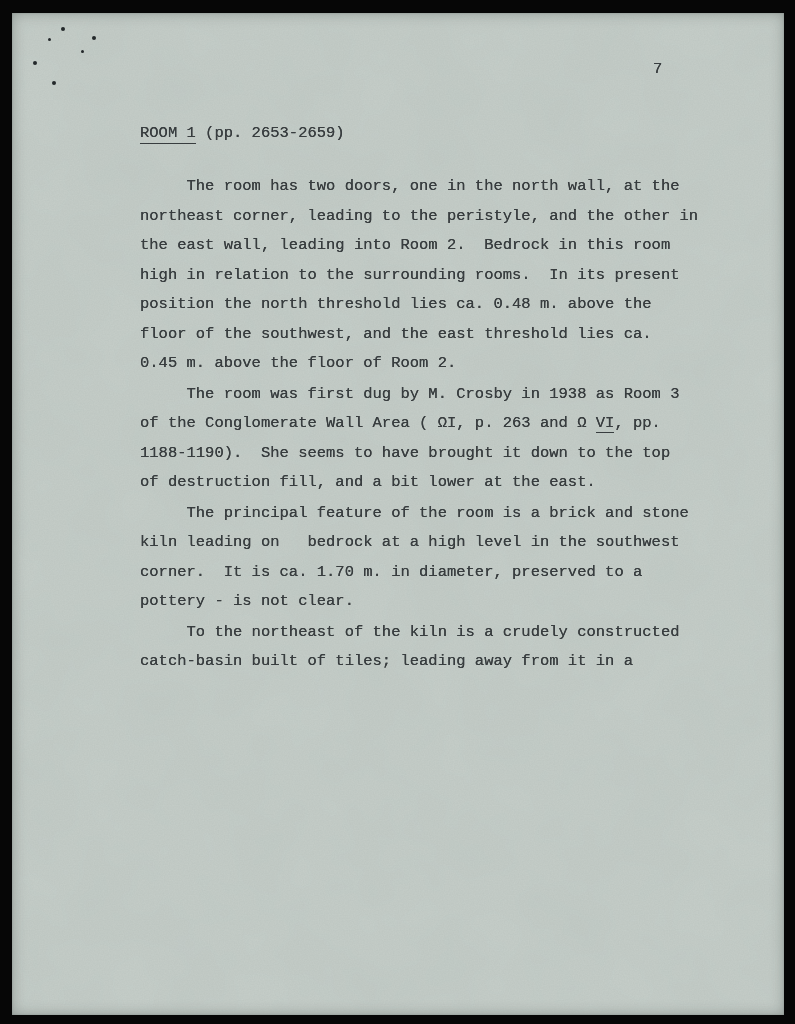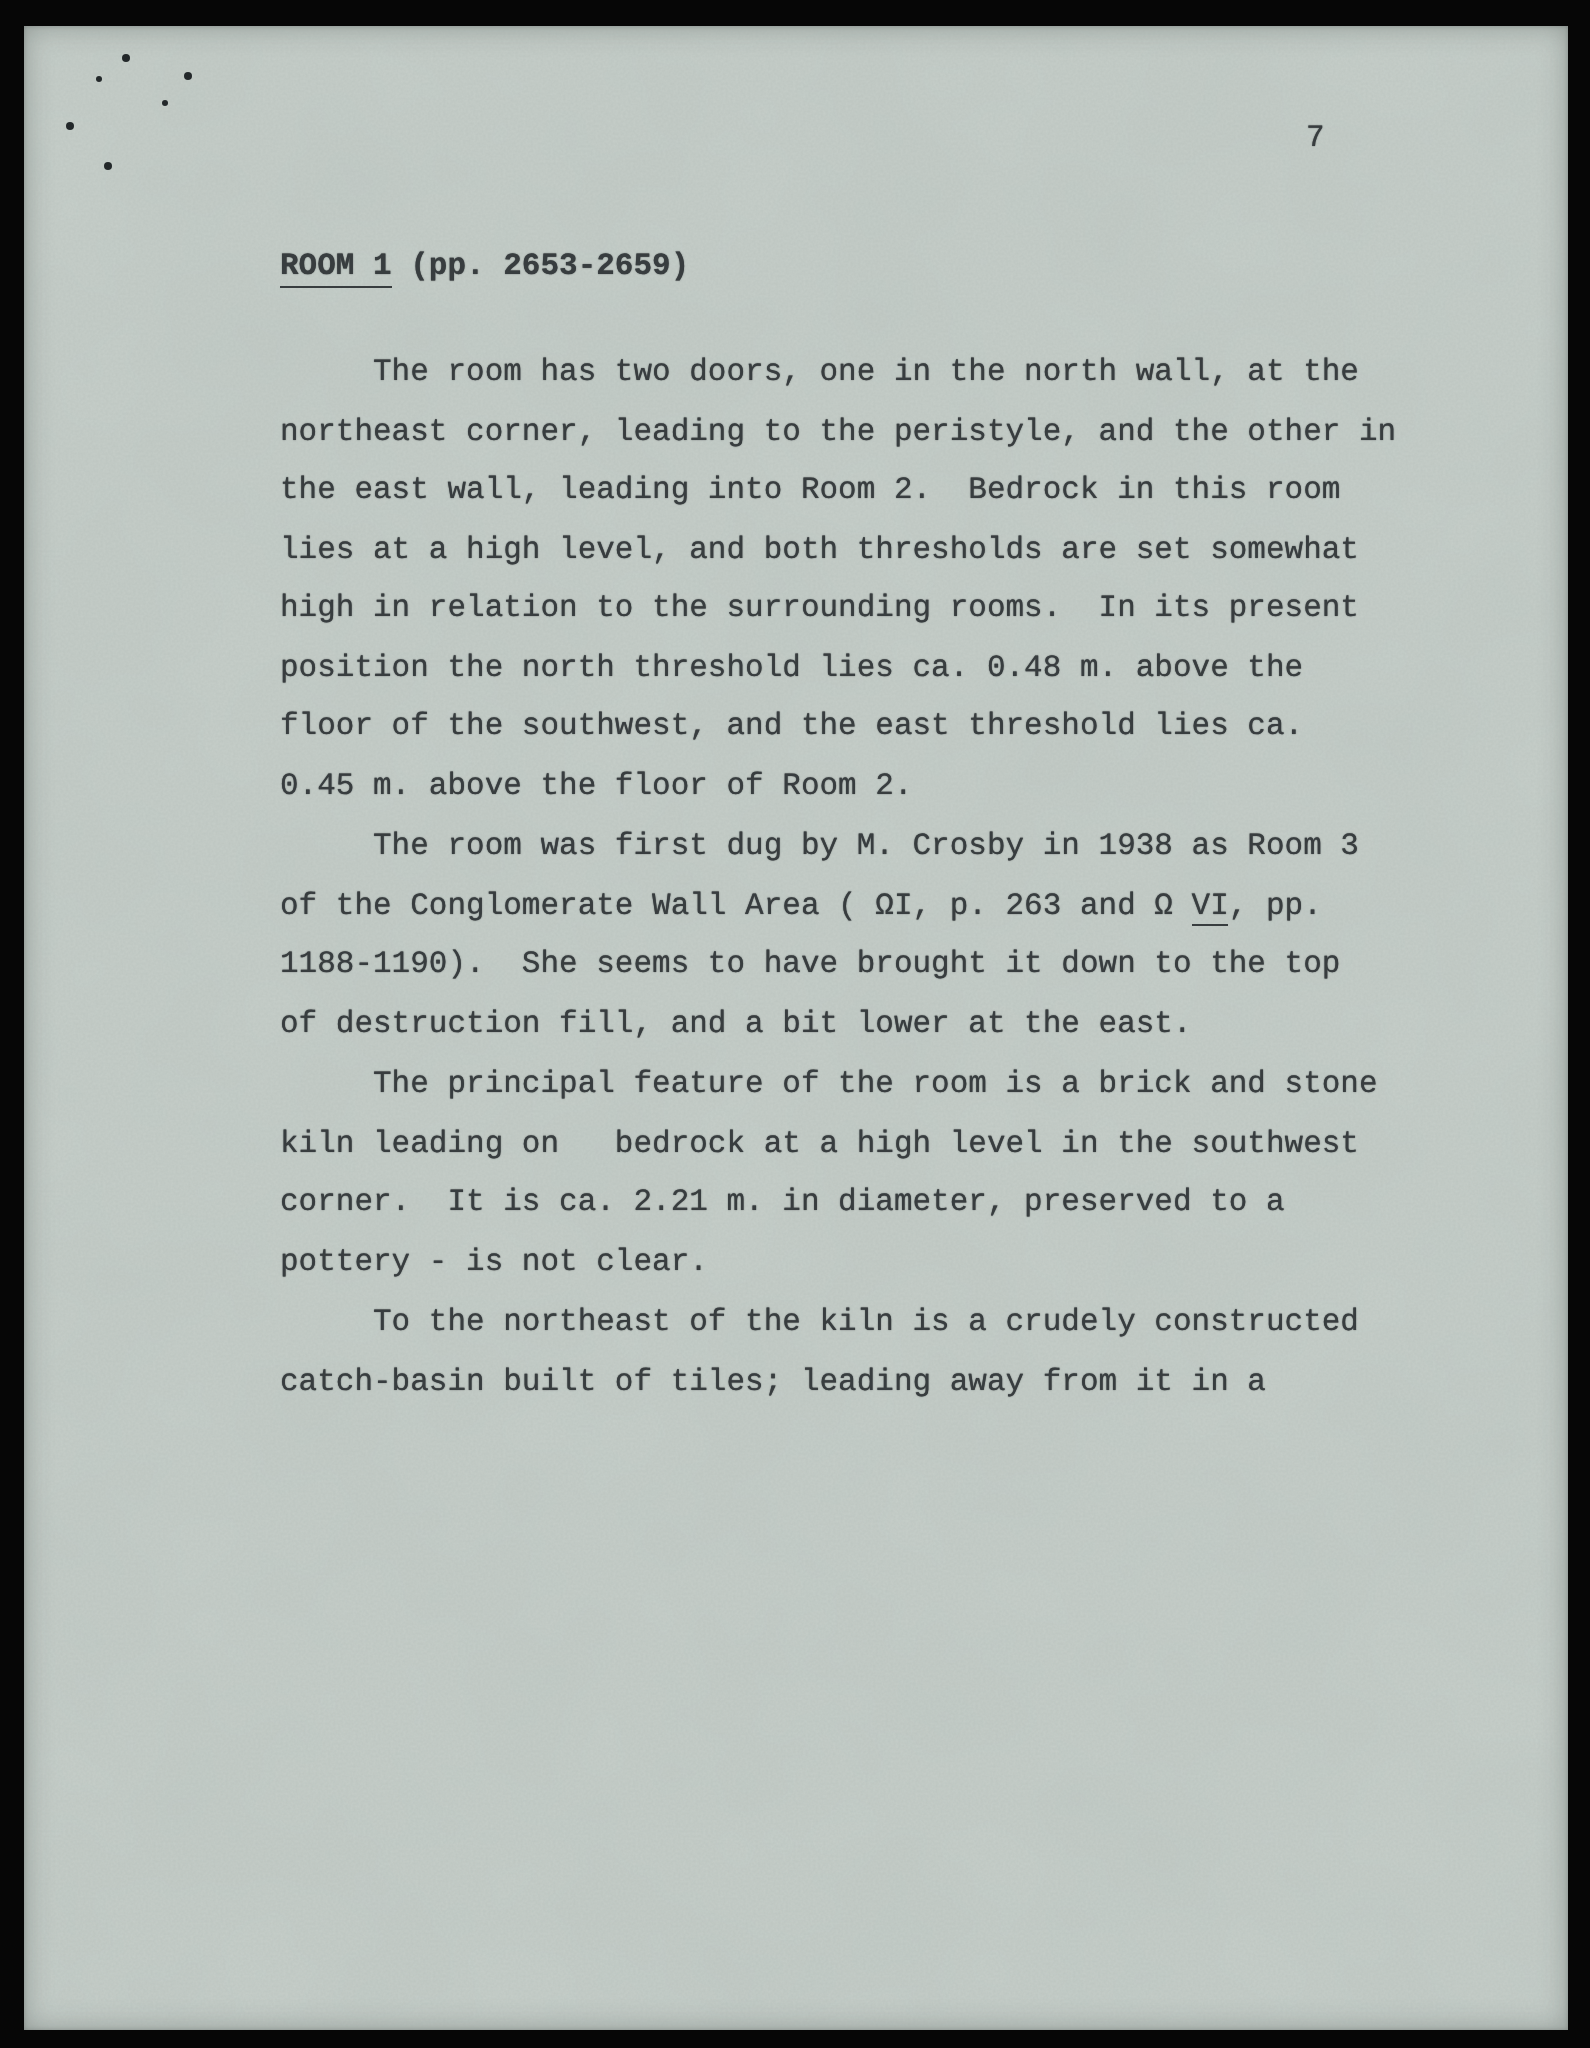--- a/index.html
+++ b/index.html
@@ -32,21 +32,21 @@
     position:absolute; left:641px; top:47px;
     font-size:15.5px; color:var(--ink,#383d3f);
     text-shadow:0 0 0.6px var(--ink,#383d3f);
   }
   .typed {
     position:absolute; left:128px; top:107px; width:585px;
     color:var(--ink,#383d3f);
     font-size:15.5px;
     text-shadow:0 0 0.6px var(--ink,#383d3f);
   }
-  .heading { line-height:26px; white-space:pre;font-weight:bold; }
+  .heading { line-height:26px; white-space:pre; }
   .heading .underline { border-bottom:1.6px solid var(--ink,#383d3f); padding-bottom:1px; }
   .paragraph { margin-top:1px; }
   .paragraph.extra-gap { }
   .paragraph:first-of-type { margin-top:26px; }
   .line { line-height:29.5px; white-space:pre; }
   .line .u { border-bottom:1.6px solid var(--ink,#383d3f); }
 </style>
 </head>
 <body>
 
@@ -74,36 +74,35 @@
 
     <div class="page-number">7</div>
 
     <div class="typed">
       <div class="heading"><span class="underline">ROOM 1</span><span> (pp. 2653-2659)</span></div>
       <div id="paragraphs">
           <div class="paragraph">
             <div class="line"><span>     The room has two doors, one in the north wall, at the</span></div>
             <div class="line"><span>northeast corner, leading to the peristyle, and the other in</span></div>
             <div class="line"><span>the east wall, leading into Room 2.  Bedrock in this room</span></div>
-            <div class="line"><span>lies at a high level, and both thresholds are set somewhat</span></div>
             <div class="line"><span>high in relation to the surrounding rooms.  In its present</span></div>
             <div class="line"><span>position the north threshold lies ca. 0.48 m. above the</span></div>
             <div class="line"><span>floor of the southwest, and the east threshold lies ca.</span></div>
             <div class="line"><span>0.45 m. above the floor of Room 2.</span></div>
           </div>
           <div class="paragraph">
             <div class="line"><span>     The room was first dug by M. Crosby in 1938 as Room 3</span></div>
             <div class="line"><span>of the Conglomerate Wall Area ( ΩI, p. 263 and Ω </span><span class="u">VI</span><span>, pp.</span></div>
             <div class="line"><span>1188-1190).  She seems to have brought it down to the top</span></div>
             <div class="line"><span>of destruction fill, and a bit lower at the east.</span></div>
           </div>
           <div class="paragraph extra-gap">
             <div class="line"><span>     The principal feature of the room is a brick and stone</span></div>
             <div class="line"><span>kiln leading on   bedrock at a high level in the southwest</span></div>
-            <div class="line"><span>corner.  It is ca. 2.21 m. in diameter, preserved to a</span></div>
+            <div class="line"><span>corner.  It is ca. 1.70 m. in diameter, preserved to a</span></div>
             <div class="line"><span>pottery - is not clear.</span></div>
           </div>
           <div class="paragraph">
             <div class="line"><span>     To the northeast of the kiln is a crudely constructed</span></div>
             <div class="line"><span>catch-basin built of tiles; leading away from it in a</span></div>
           </div>
         </div>
     </div>
   </div>
 </div>

